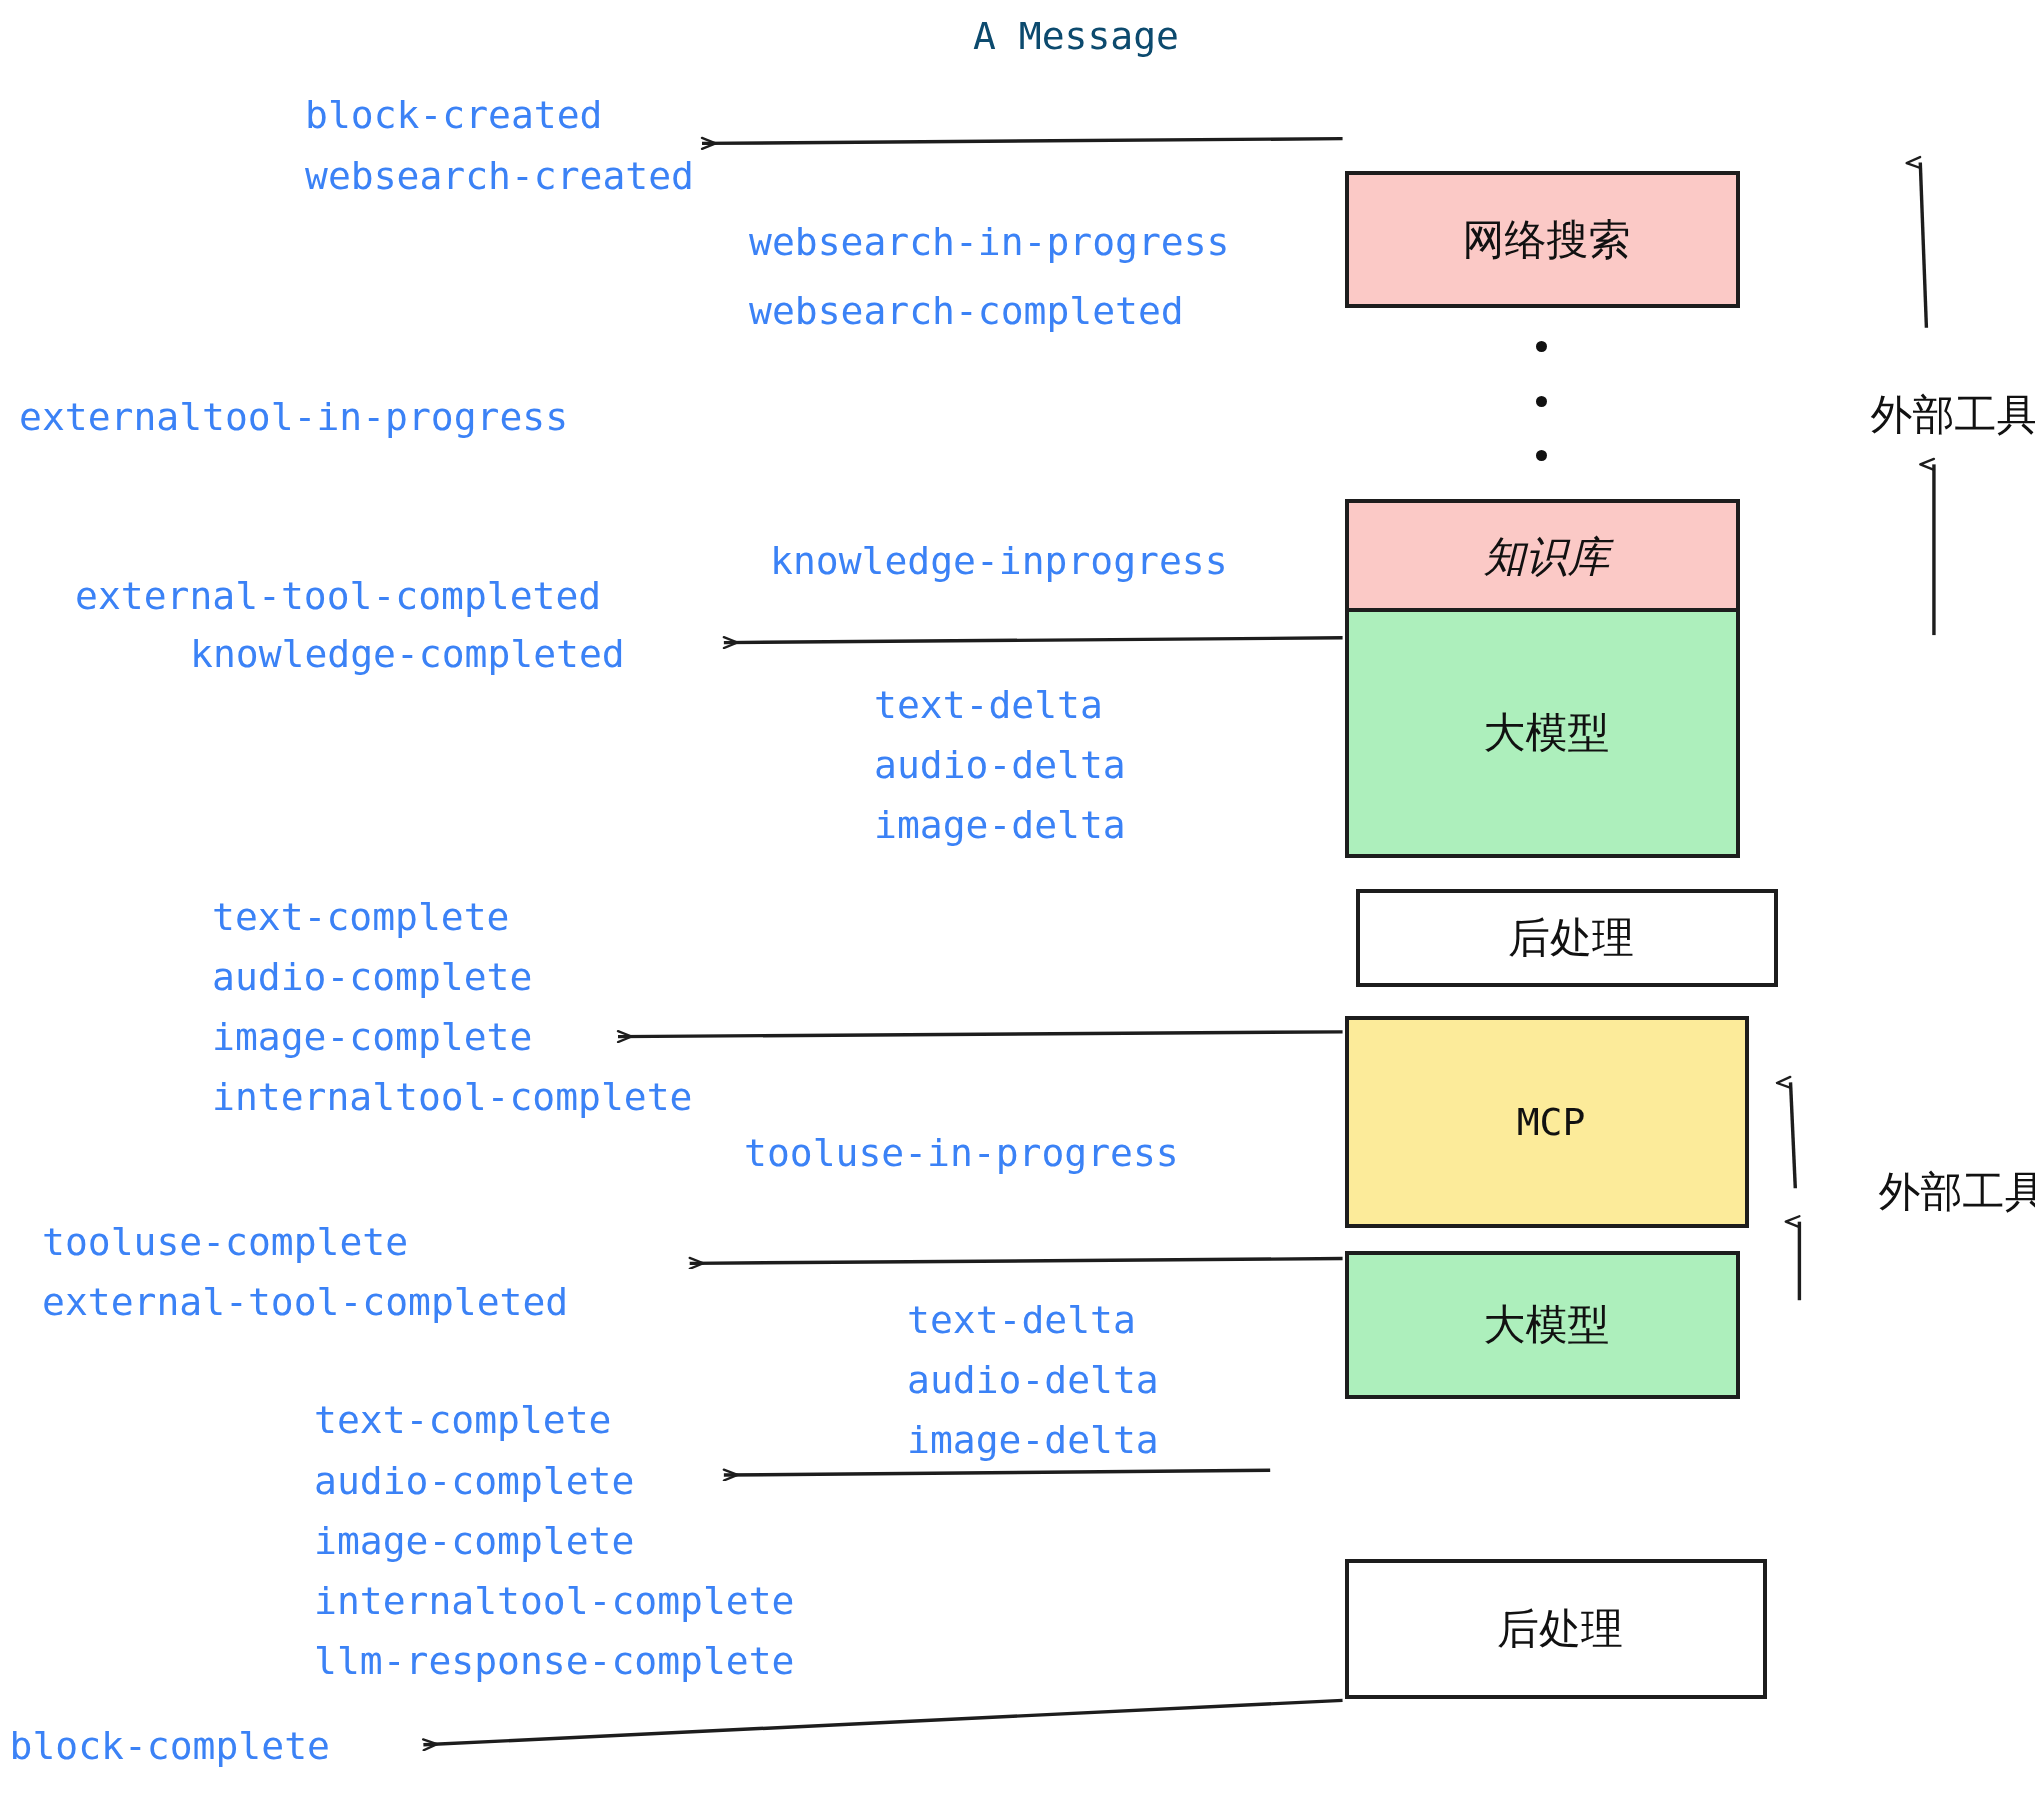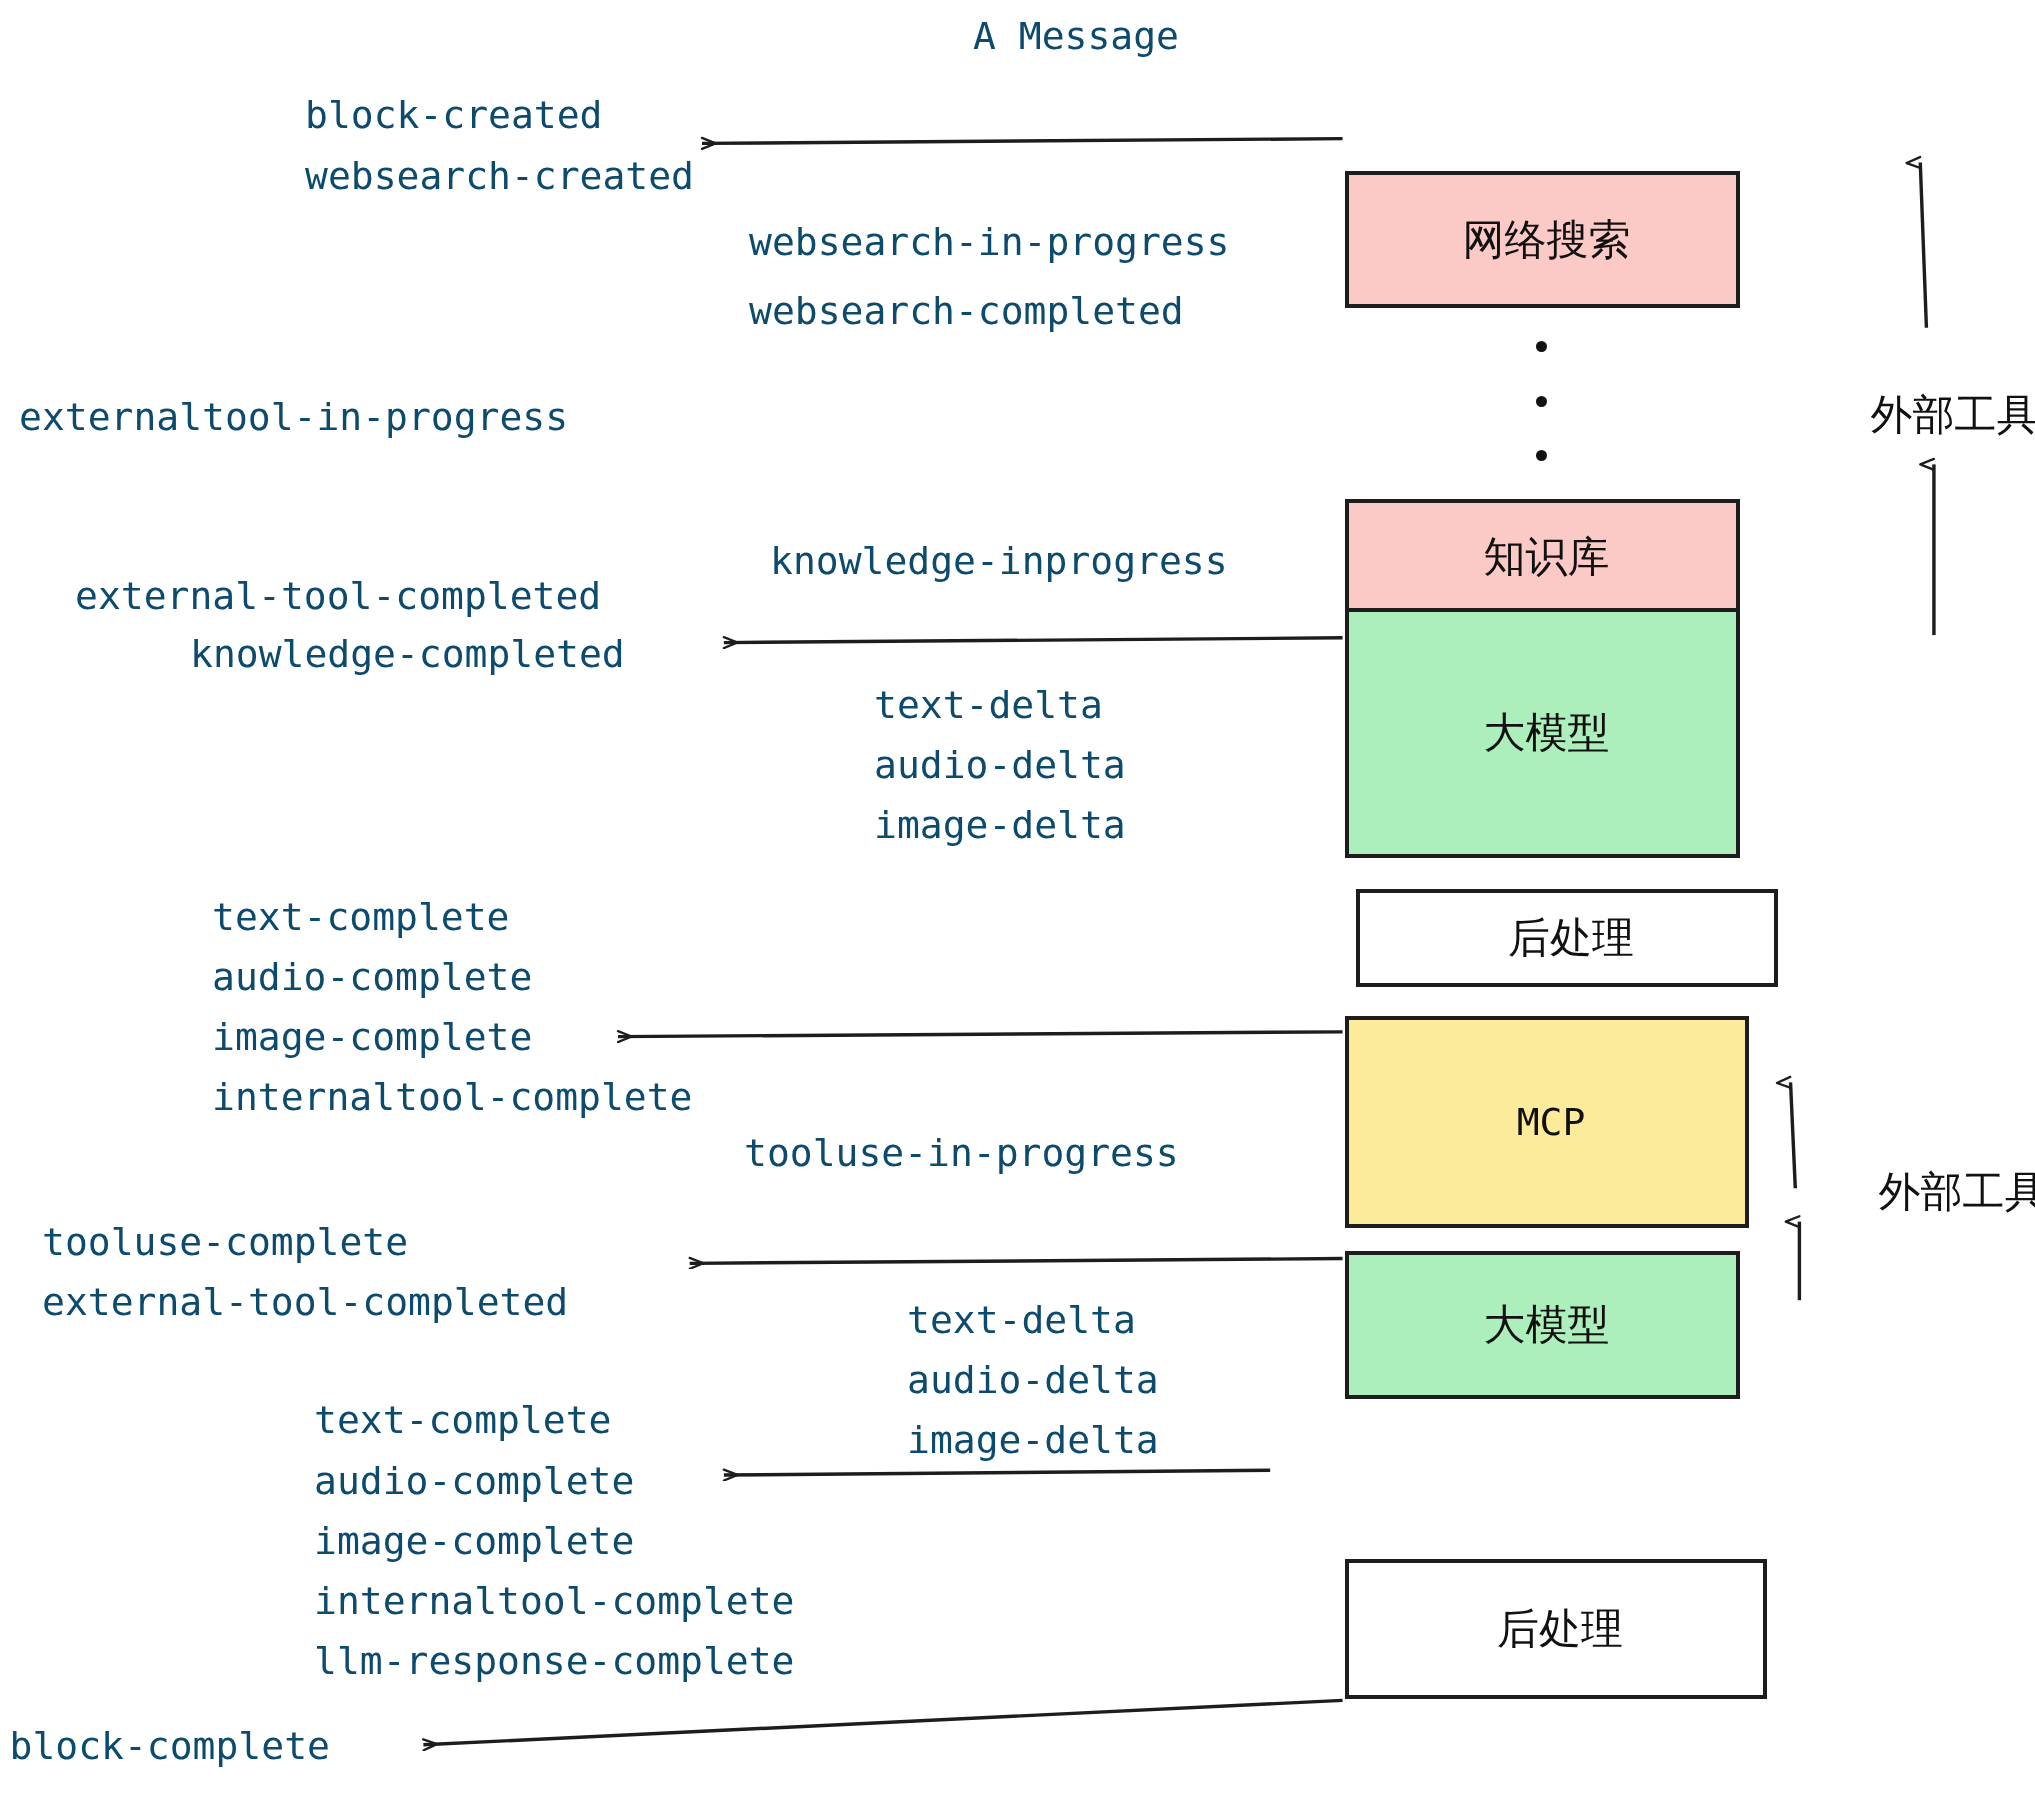--- a/index.html
+++ b/index.html
@@ -15,21 +15,21 @@
     width: 2035px;
     height: 1796px;
     background: #ffffff;
     overflow: hidden;
   }
   .lbl {
     position: absolute;
     font-family: "DejaVu Sans Mono", "Liberation Mono", monospace;
     font-size: 38px;
     line-height: 1.0;
-    color: #0c4a6e;
+    color: #3b82f6;
     white-space: pre;
     letter-spacing: 0px;
   }
   .title {
     position: absolute;
     font-family: "DejaVu Sans Mono", "Liberation Mono", monospace;
     font-size: 38px;
     color: #0c4a6e;
     white-space: pre;
   }
@@ -123,21 +123,21 @@
   <div class="box" style="left:1345px; top:171px; width:395px; height:137px; background:#FBC9C6;">
     <span class="cjk">网络搜索</span>
   </div>
 
   <div class="dots" style="left:1535px; top:341px; width:13.7px; height:120px;">
     <span></span>
     <span></span>
     <span></span>
   </div>
 
-  <div class="box" style="left:1345px; top:499px; width:395px; height:116px; background:#FBC9C6;">
+  <div class="box" style="left:1345px; top:499px; width:395px; height:116px; background:#FBC9C6;font-style:italic;">
     <span class="cjk">知识库</span>
   </div>
 
   <div class="box" style="left:1345px; top:608px; width:395px; height:250px; background:#ADEFBC;">
     <span class="cjk">大模型</span>
   </div>
 
   <div class="box" style="left:1356px; top:889px; width:422px; height:98px; background:#FFFFFF;">
     <span class="cjk">后处理</span>
   </div>

